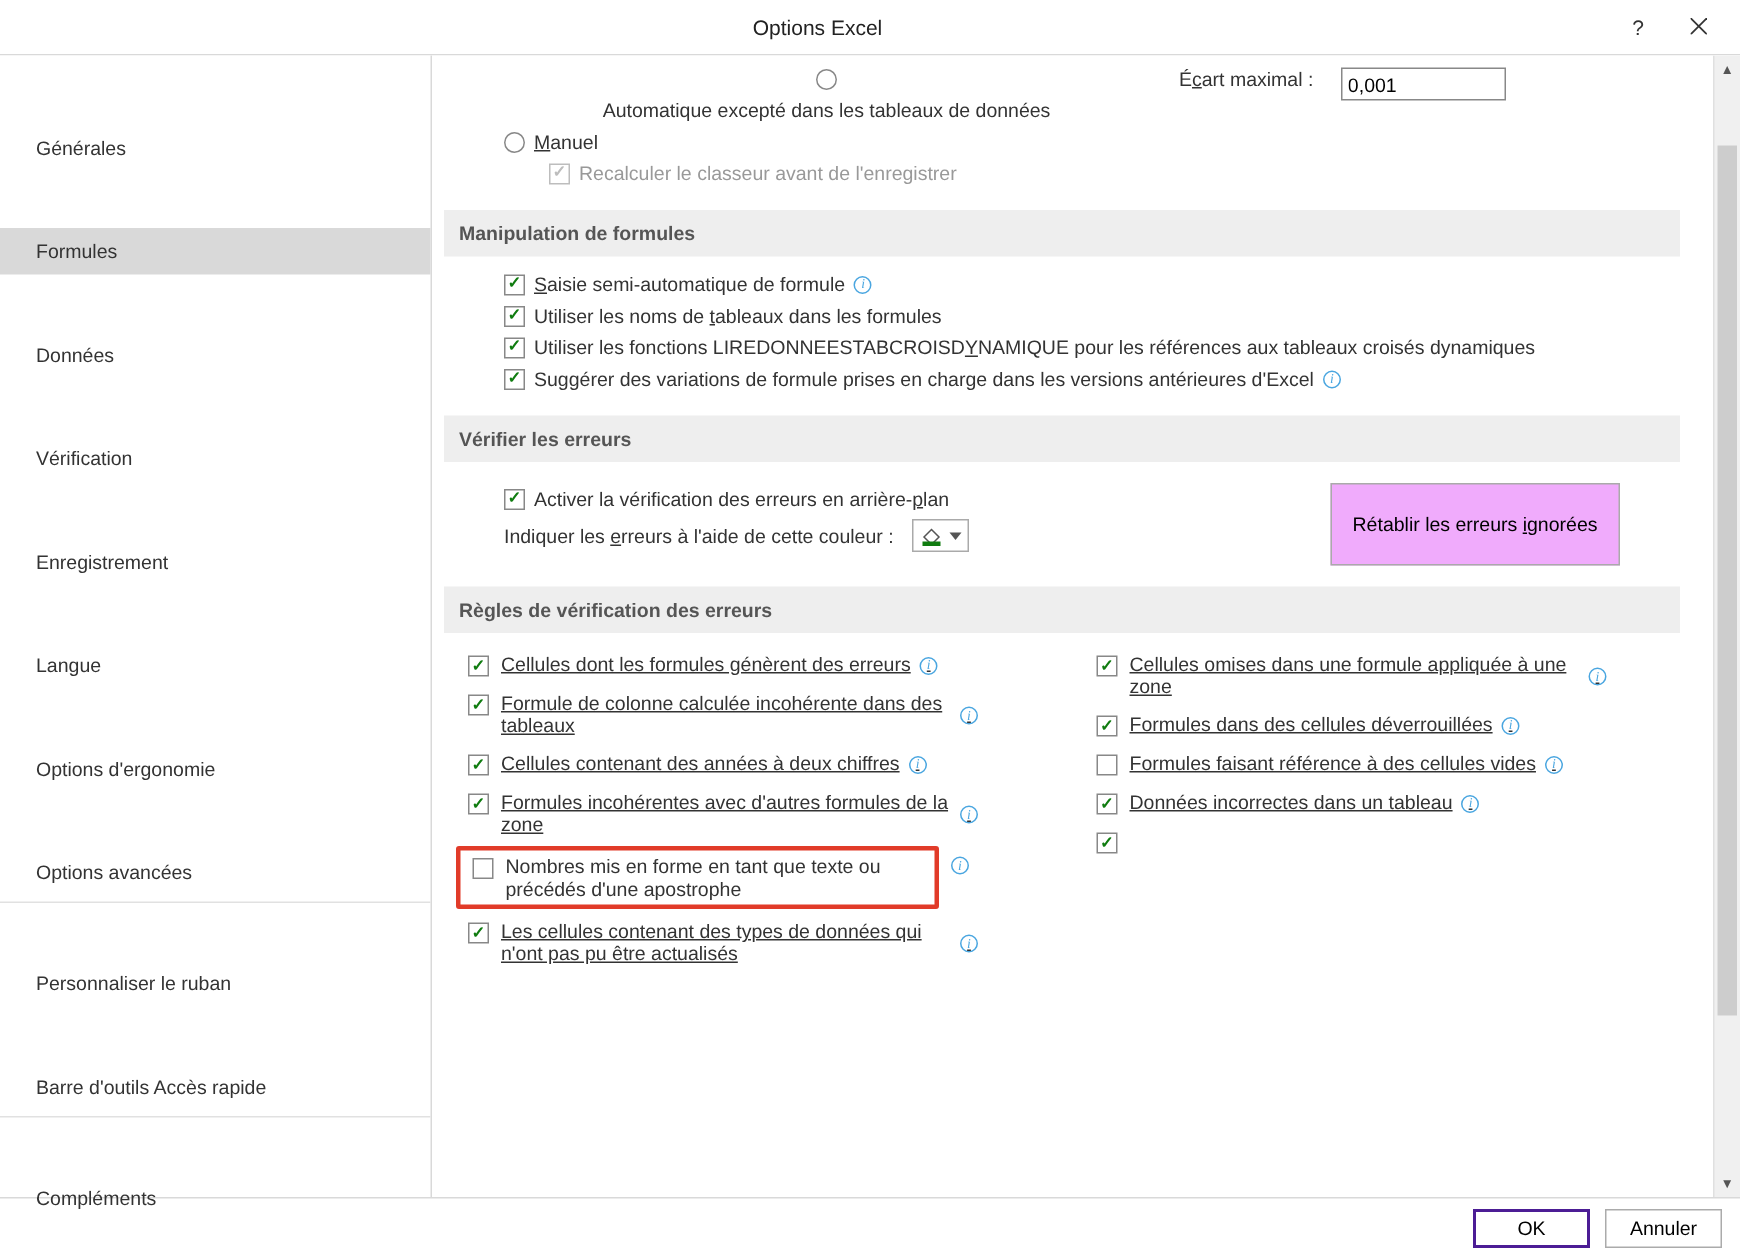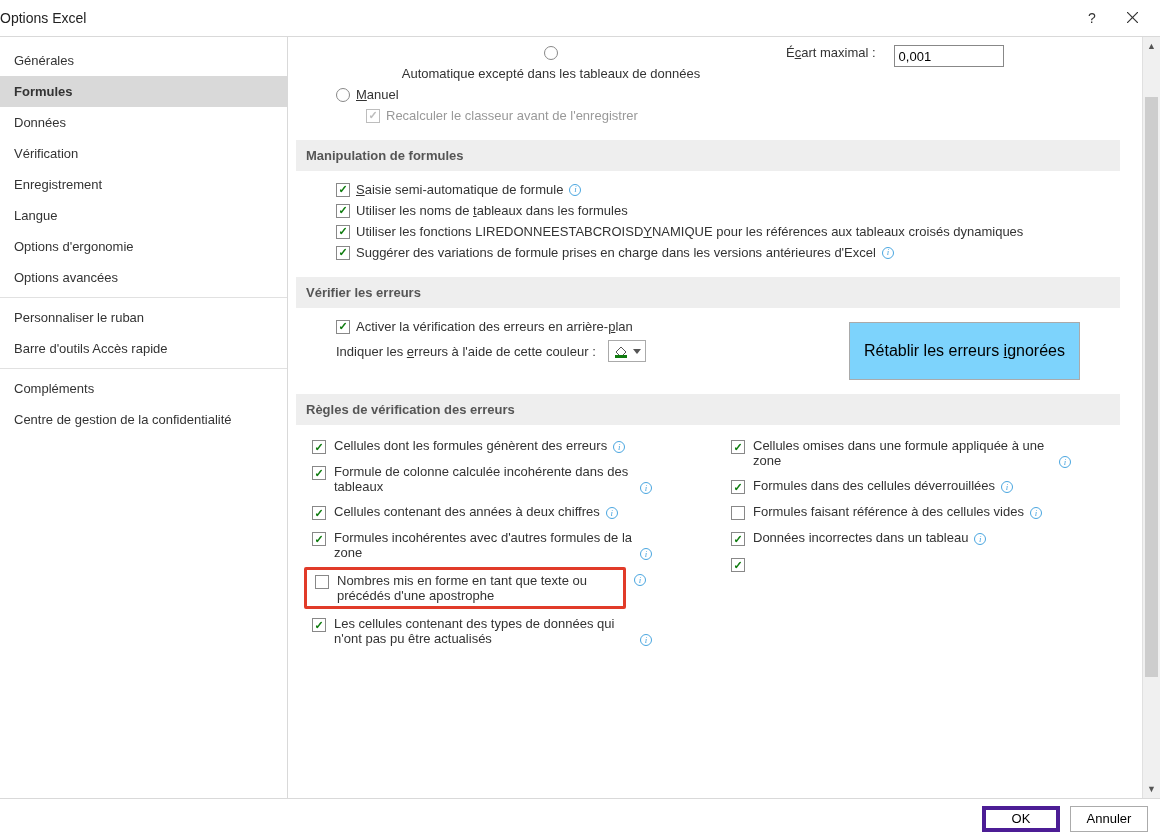--- a/index.html
+++ b/index.html
@@ -10,22 +10,23 @@
     color: #333;
     background: #fff;
     width: 1160px;
     height: 840px;
     overflow: hidden;
   }
   .title-bar {
     height: 36px;
     display: flex;
     align-items: center;
-    padding: 0 8px 0 0;
+    padding: 0 8px 0 18px;
     border-bottom: 1px solid #fff;
+    text-align: center;
   }
   .title-bar .title {
     flex: 1;
     font-size: 14px;
     color: #222;
   }
   .title-bar .help-btn, .title-bar .close-btn {
     width: 40px;
     height: 32px;
     display: flex;
@@ -43,27 +44,27 @@
     height: 762px;
     border-top: 1px solid #d9d9d9;
   }
   .sidebar {
     width: 288px;
     border-right: 1px solid #d9d9d9;
     background: #fff;
     padding: 8px 0;
   }
   .sidebar-item {
-    padding: 8px 14px;
+    padding: 8px 24px;
     cursor: pointer;
     color: #333;
+    margin-top: 38px;
   }
   .sidebar-item.selected {
     background: #d9d9d9;
-    font-weight: bold;
   }
   .sidebar-sep {
     height: 1px;
     background: #e1e1e1;
     margin: 4px 0;
   }
   .main {
     flex: 1;
     position: relative;
     overflow: hidden;
@@ -186,40 +187,40 @@
   }
   .color-btn svg { width: 16px; height: 16px; }
   .color-btn .caret {
     border-left: 4px solid transparent;
     border-right: 4px solid transparent;
     border-top: 5px solid #555;
   }
   .reset-errors-btn {
     border: 1px solid #aaa;
     padding: 19px 14px;
-    background: #7dd3fc;
+    background: #f0abfc;
     cursor: pointer;
     font-family: inherit;
-    font-size: 16px;
+    font-size: 13px;
   }
 
   .rules-columns {
     display: flex;
     gap: 30px;
     padding-left: 16px;
   }
   .rules-col { flex: 1; }
   .rule-row {
     display: flex;
     align-items: flex-start;
     gap: 8px;
     padding: 5px 0;
   }
   .rule-row .checkbox { margin-top: 2px; }
-  .rule-row .lblwrap { flex: 1; display: flex; align-items: flex-end; gap: 6px; }
+  .rule-row .lblwrap { flex: 1; display: flex; align-items: center; gap: 6px; text-decoration: underline; }
   .rule-row .lblwrap .info-icon { margin-top: 2px; }
   .rule-row .lbl { max-width: 300px; }
 
   .highlight-box {
     border: 3px solid #e13b29;
     margin: -3px -6px -3px -8px;
     padding: 3px 6px 3px 8px;
     border-radius: 2px;
   }
 
@@ -235,21 +236,21 @@
   .footer-bar button {
     min-width: 78px;
     height: 26px;
     border: 1px solid #ababab;
     background: #fff;
     font-family: inherit;
     font-size: 13px;
     cursor: pointer;
   }
   .footer-bar button.primary {
-    border: 4px solid #4c1d95;
+    border: 2px solid #4c1d95;
   }
 </style>
 </head>
 <body>
 
 <div class="title-bar">
   <div class="title">Options Excel</div>
   <div class="help-btn">?</div>
   <div class="close-btn">
     <svg viewBox="0 0 11 11">
@@ -319,21 +320,21 @@
         </div>
         <div class="opt-row">
           <div class="checkbox checked"></div>
           <span class="lbl">Su<u>g</u>gérer des variations de formule prises en charge dans les versions antérieures d'Excel</span>
           <span class="info-icon"></span>
         </div>
       </div>
 
       <div class="section-header">Vérifier les erreurs</div>
       <div class="section-group">
-        <div style="display:flex; align-items:flex-start;gap:28px;">
+        <div style="display:flex; align-items:center;gap:28px;">
           <div style="flex:1;">
             <div class="opt-row">
               <div class="checkbox checked"></div>
               <span class="lbl">Activer la vérification des erreurs en arrière-<u>p</u>lan</span>
             </div>
             <div class="opt-row" style="gap:12px;">
               <span class="lbl">Indiquer les <u>e</u>rreurs à l'aide de cette couleur :</span>
               <div class="color-btn">
                 <svg viewBox="0 0 16 16">
                   <path d="M3 9 L8 4 L13 9 L8 14 Z" fill="none" stroke="#555" stroke-width="1"></path>

